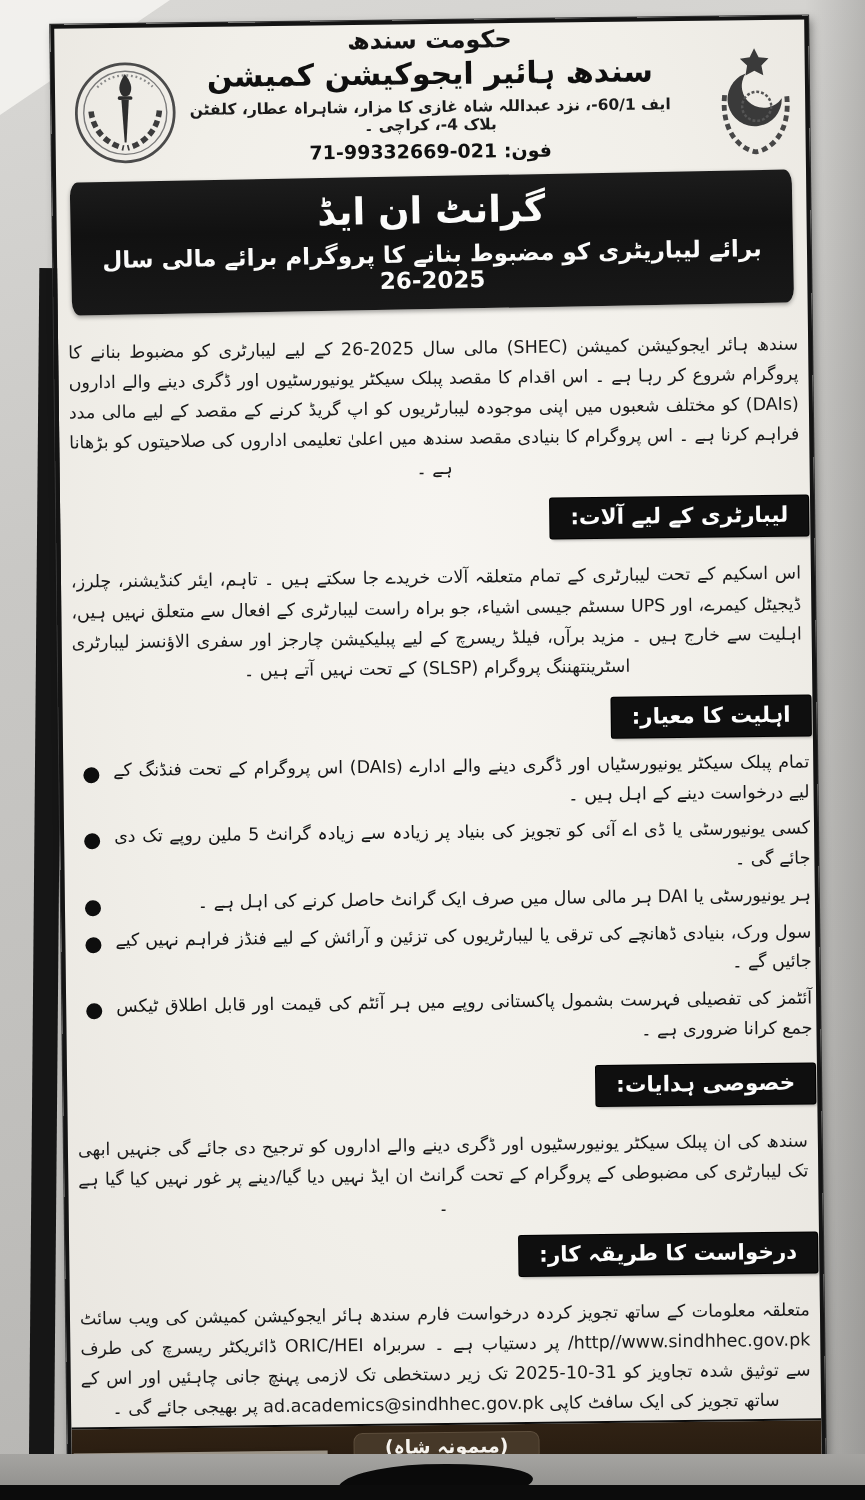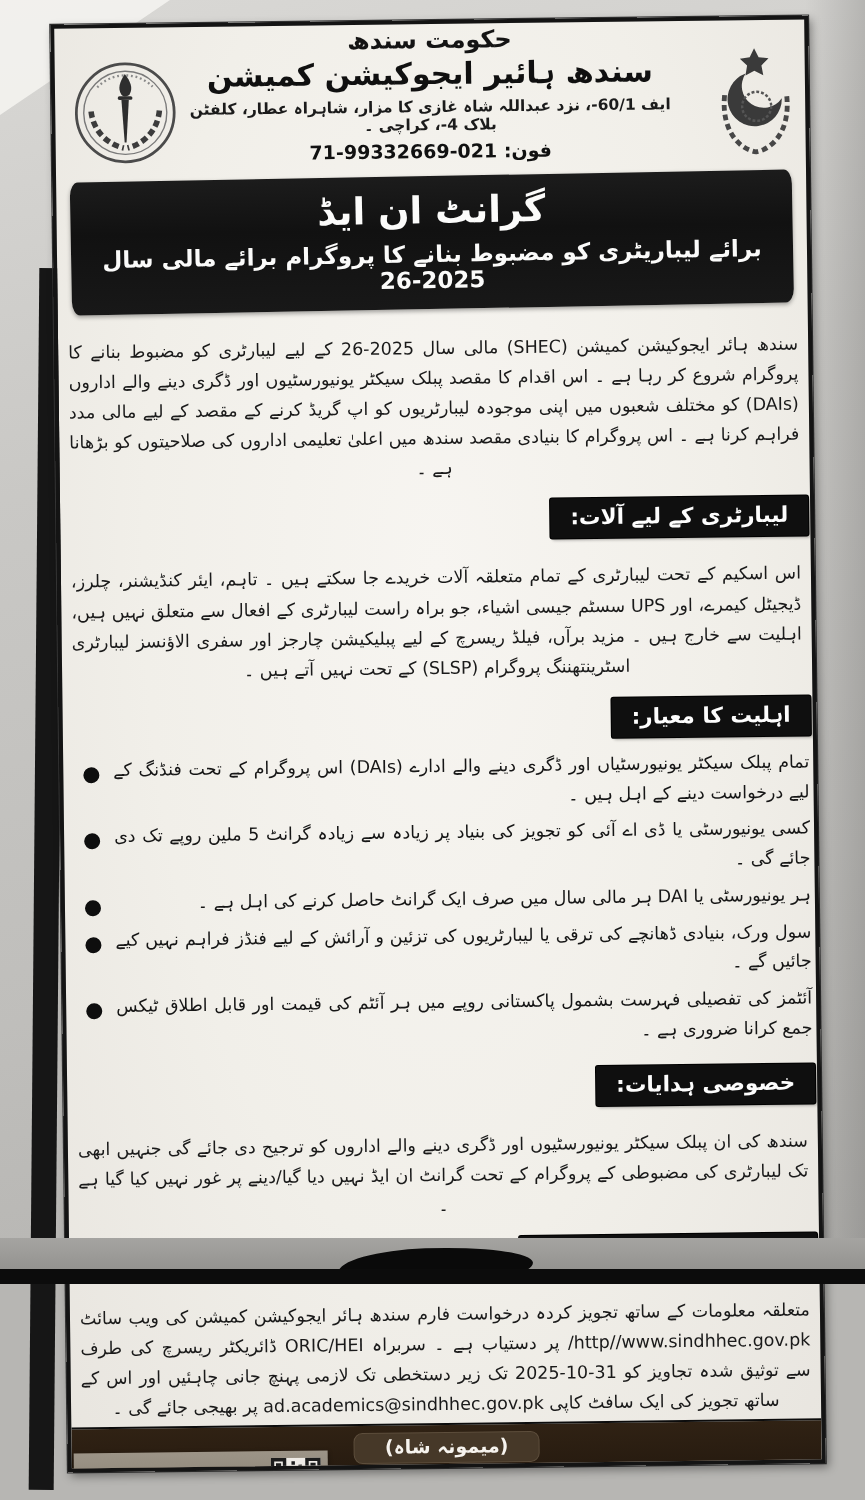--- a/index.html
+++ b/index.html
@@ -1,18 +1,18 @@
 <!DOCTYPE html>
 <html lang="ur"><head>
 <meta charset="utf-8">
 <style>
   * { margin:0; padding:0; box-sizing:border-box; }
   body { width:865px; height:1500px; overflow:hidden; background:#b7b6b3;
          font-family:"DejaVu Sans", sans-serif; }
-  .scene { position:relative; width:865px; height:1284px;
+  .scene { position:relative; width:865px; height:1500px;
            background:linear-gradient(168deg,#d9d8d5 0%,#c9c8c5 34%,#bfbebb 70%,#b3b2af 100%); }
 
   
   .fold-corner { position:absolute; left:0; top:0; width:170px; height:115px;
                  background:rgba(246,245,241,.85); clip-path:polygon(0 0,100% 0,0 100%); }
   .left-black-bar { position:absolute; left:34px; top:268px; width:25px; height:1222px;
                     background:#161616; transform:rotate(.5deg); }
   .bottom-gray { position:absolute; left:0; bottom:0; width:100%; height:46px;
                  background:linear-gradient(#a5a4a1,#8c8b88); }
   .bottom-black { position:absolute; left:0; bottom:0; width:100%; height:15px; background:#0c0c0c; }

